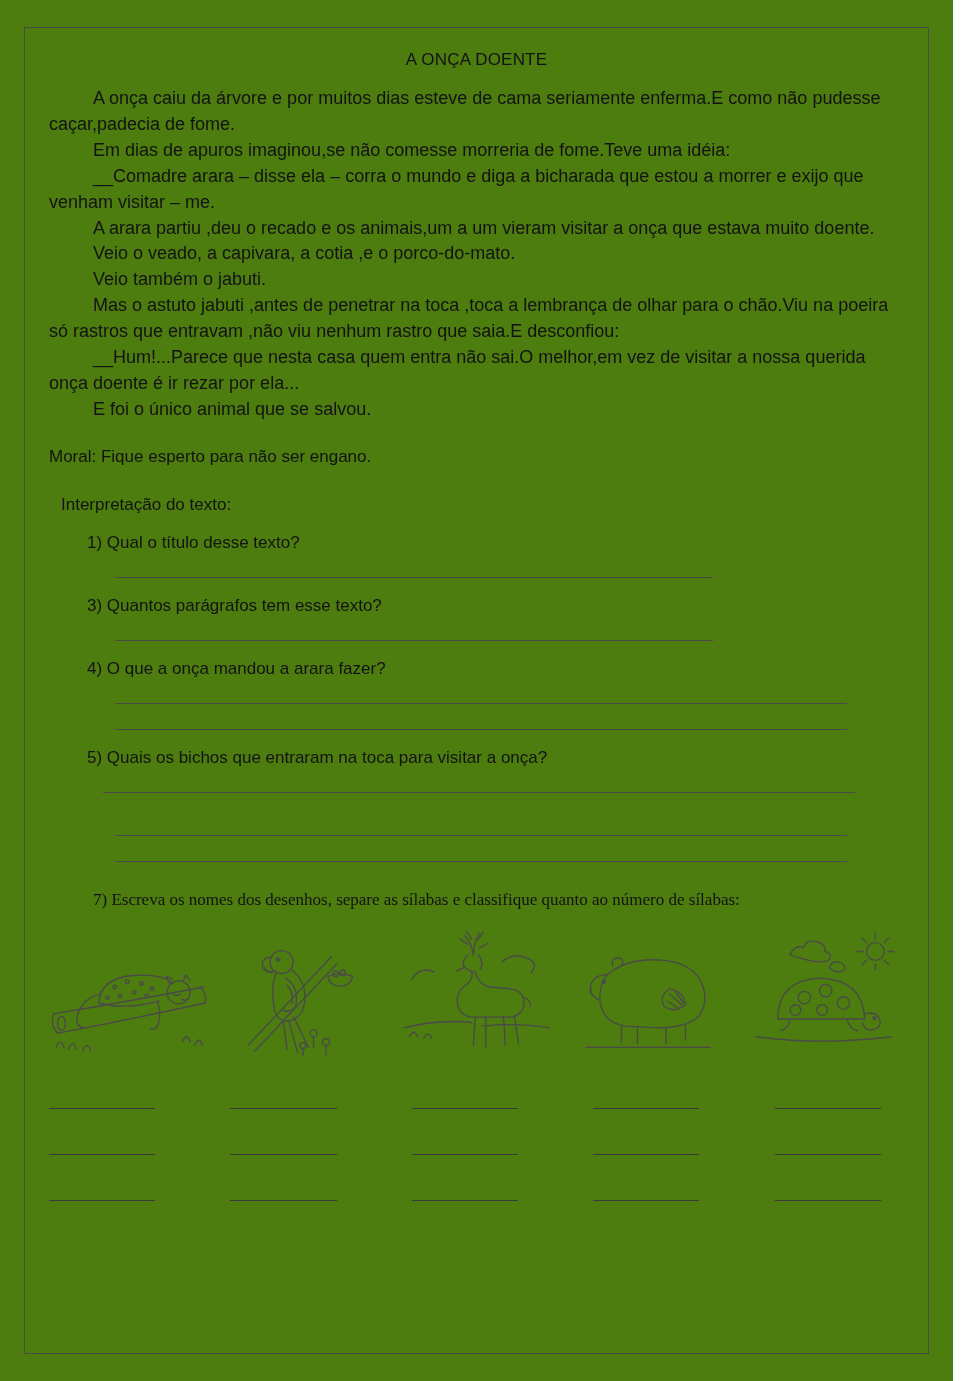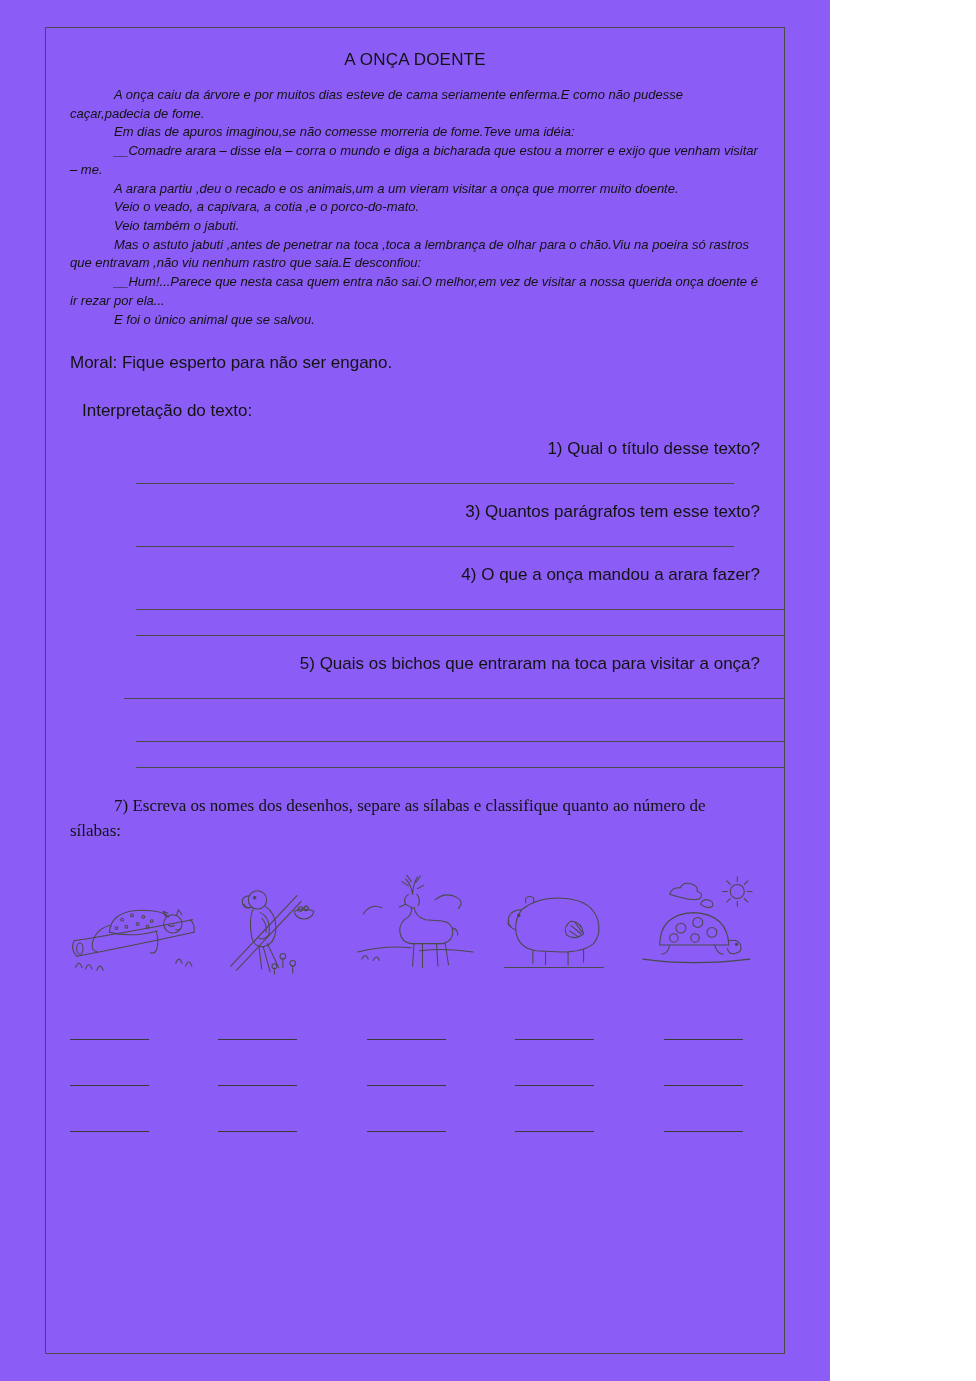--- a/index.html
+++ b/index.html
@@ -1,29 +1,29 @@
 <!DOCTYPE html>
 <html><head>
 <meta charset="utf-8">
 <style>
   * { box-sizing: border-box; }
   html, body { margin: 0; padding: 0; background: #ffffff; }
   .page {
-    width: 830px; height: 1381px; background: #8b5cf6;
-    padding: 27px 45px; font-family: "Liberation Sans", sans-serif; color: #131313;
+    width: 953px; height: 1381px; background: #4d7c0f;
+    padding: 27px 24px; font-family: "Liberation Sans", sans-serif; color: #131313;
   }
   .sheet {
     border: 1px solid #4a4a4a; width: 100%; height: 100%;
     padding: 14px 24px 18px 24px; overflow: hidden;
   }
   .title { text-align: center; font-size: 17px; font-weight: 400; margin: 8px 0 16px; letter-spacing: .2px; }
-  p.para { margin: 0; font-size: 13px; line-height: 1.44; text-indent: 44px; font-style: italic; }
+  p.para { margin: 0; font-size: 18px; line-height: 1.44; text-indent: 44px; }
   .moral { text-align: left; font-size: 17px; margin: 24px 0 0; }
   .section { font-size: 17px; margin: 28px 12px 0; }
-  .qblock { margin: 18px 0 0 38px; text-align: right; }
+  .qblock { margin: 18px 0 0 38px; }
   .qtext { margin: 0; font-size: 17px; }
   .ans { border-bottom: 1px solid #4a4a4a; height: 25px; margin-left: 28px; }
   .ans + .ans { height: 26px; }
   .w-med   { width: 598px; }
   .w-long  { width: 732px; }
   .w-xlong { width: 752px; margin-left: 16px; }
   .q7 { font-size: 17px; margin: 26px 0 0; text-indent: 44px; line-height: 1.44; font-family: Liberation Serif, serif; }
   .figures {
     display: grid; grid-template-columns: repeat(5, 1fr); column-gap: 14px;
     margin-top: 8px; align-items: end;
@@ -41,21 +41,21 @@
 <body>
 
 <div class="page">
   <div class="sheet">
 
     <h1 class="title">A ONÇA DOENTE</h1>
 
     <p class="para">A onça caiu da árvore e por muitos dias esteve de cama seriamente enferma.E como não pudesse caçar,padecia de fome.</p>
     <p class="para">Em dias de apuros imaginou,se não comesse morreria de fome.Teve uma idéia:</p>
     <p class="para">__Comadre arara – disse ela – corra o mundo e diga a bicharada que estou a morrer e exijo que venham visitar – me.</p>
-    <p class="para">A arara partiu ,deu o recado e os animais,um a um vieram visitar a onça que morrer muito doente.</p>
+    <p class="para">A arara partiu ,deu o recado e os animais,um a um vieram visitar a onça que estava muito doente.</p>
     <p class="para">Veio o veado, a capivara, a cotia ,e  o porco-do-mato.</p>
     <p class="para">Veio também o jabuti.</p>
     <p class="para">Mas o astuto jabuti ,antes de penetrar na toca ,toca a lembrança de olhar para o chão.Viu na poeira só rastros que entravam ,não viu nenhum rastro que saia.E desconfiou:</p>
     <p class="para">__Hum!...Parece que nesta casa quem entra não sai.O melhor,em vez de visitar a nossa querida onça doente é ir rezar por ela...</p>
     <p class="para">E foi o único animal que se salvou.</p>
 
     <p class="moral">Moral: Fique esperto para não ser engano.</p>
 
     <p class="section">Interpretação do texto:</p>
 

